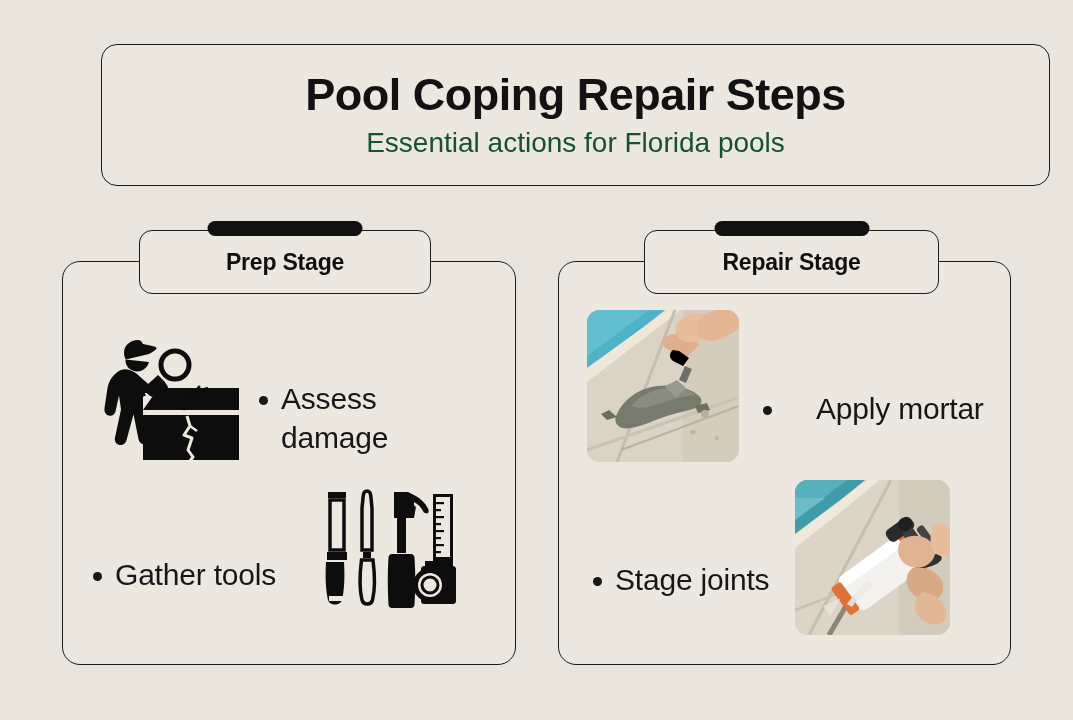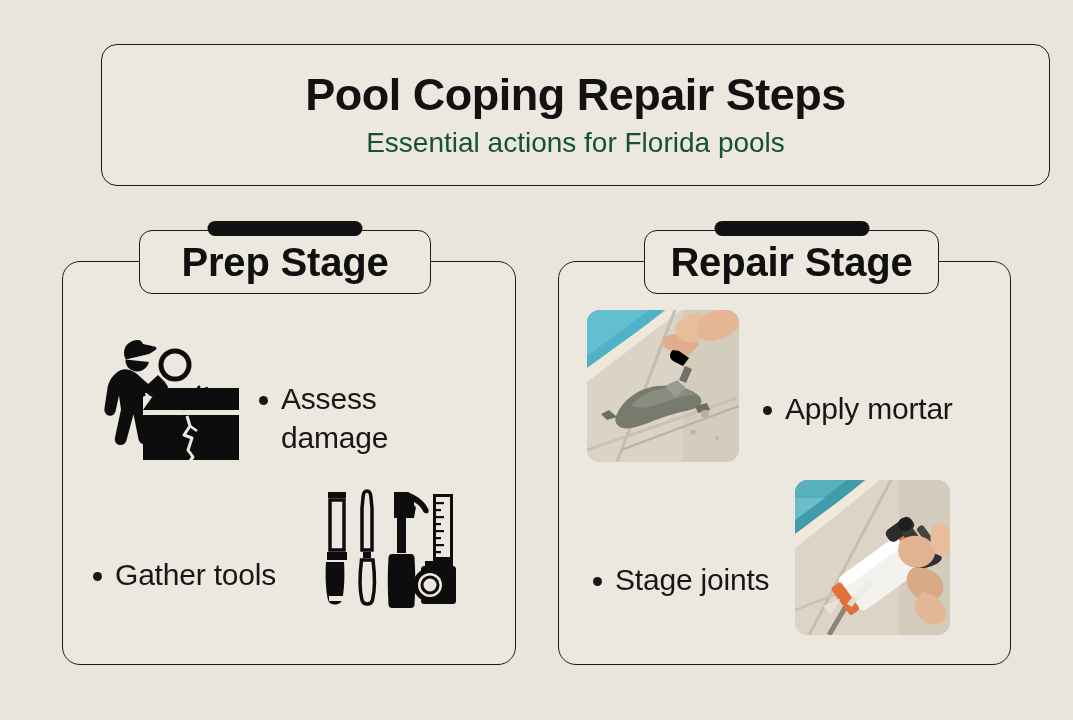--- a/index.html
+++ b/index.html
@@ -74,21 +74,21 @@
     background: #ece8e0;
     box-sizing: border-box;
     display: flex;
     align-items: center;
     justify-content: center;
     z-index: 3;
   }
   .badge-left  { left: 76px;  width: 292px; }
   .badge-right { left: 85px;  width: 295px; justify-content: center; }
   .badge-label {
-    font-size: 40px;
+    font-size: 23px;
     font-weight: bold;
     color: #101010;
     letter-spacing: -0.2px;
     white-space: nowrap;
   }
   .badge-tab {
     position: absolute;
     top: -10px;
     left: 50%;
     transform: translateX(-50%);
@@ -141,21 +141,21 @@
   .photo {
     flex: none;
     border-radius: 13px;
     overflow: hidden;
     position: relative;
     background: #cfc7b8;
   }
   .photo-mortar { width: 152px; height: 152px; }
   .photo-seal   { width: 155px; height: 155px; }
 
-  .txt-right { margin-left: 24px; }
+  .txt-right { margin-left: 24px; gap: 31px; }
   .txt-left  { margin-right: 18px; }
 </style>
 </head>
 <body>
 
 <div class="header-box">
   <div class="header-title">Pool Coping Repair Steps</div>
   <div class="header-sub">Essential actions for Florida pools</div>
 </div>
 

